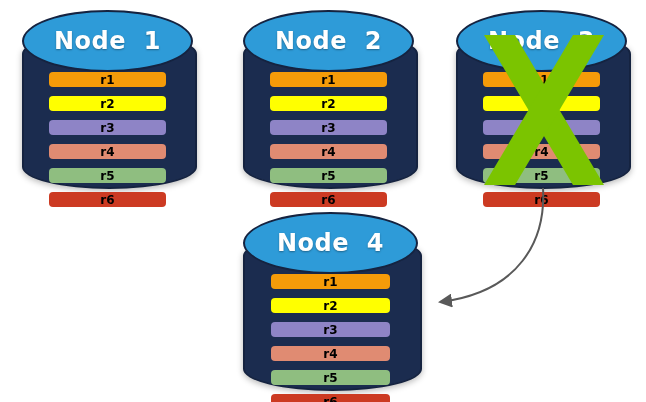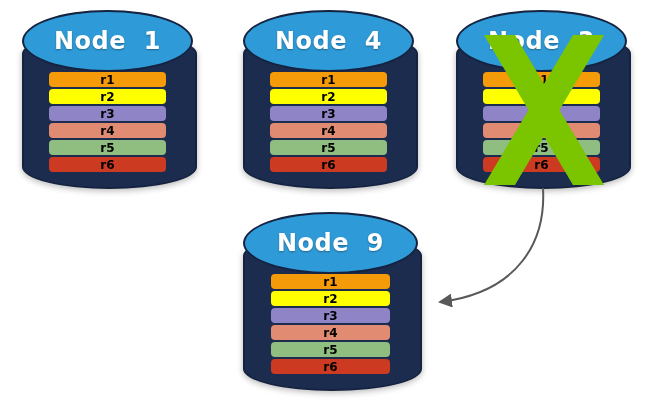--- a/index.html
+++ b/index.html
@@ -70,21 +70,21 @@
   }
 
   .rows {
     position: absolute;
     left: 16%;
     right: 16%;
     top: 62px;
     z-index: 5;
     display: flex;
     flex-direction: column;
-    gap: 2px;
+    gap: 9px;
   }
   .row {
     height: 15px;
     border-radius: 4px;
     display: flex;
     align-items: center;
     justify-content: center;
     font-size: 12px;
     font-weight: bold;
     color: #000000;
@@ -123,21 +123,21 @@
       <div class="row" style="background:#8e84c6">r3</div>
       <div class="row" style="background:#e08b72">r4</div>
       <div class="row" style="background:#8fbe80">r5</div>
       <div class="row" style="background:#cc3a22">r6</div>
     </div>
   </div>
 
   <div class="node" style="left:243px; top:10px; width:171px; height:175px;">
     <div class="body"></div>
     <div class="top"></div>
-    <div class="title">Node  4</div>
+    <div class="title">Node  2</div>
     <div class="rows">
       <div class="row" style="background:#f59b09">r1</div>
       <div class="row" style="background:#ffff00">r2</div>
       <div class="row" style="background:#8e84c6">r3</div>
       <div class="row" style="background:#e08b72">r4</div>
       <div class="row" style="background:#8fbe80">r5</div>
       <div class="row" style="background:#cc3a22">r6</div>
     </div>
   </div>
 
@@ -158,21 +158,21 @@
   <div class="xmark" style="left:478px; top:35px; width:132px; height:155px;">
     <svg width="132" height="155" viewBox="0 0 132 155">
       <polygon points="6,0 37,0 126,150 95,150" fill="#7bc400"></polygon>
       <polygon points="95,0 126,0 37,150 6,150" fill="#7bc400"></polygon>
     </svg>
   </div>
 
   <div class="node" style="left:243px; top:212px; width:175px; height:175px;">
     <div class="body"></div>
     <div class="top"></div>
-    <div class="title">Node  9</div>
+    <div class="title">Node  4</div>
     <div class="rows">
       <div class="row" style="background:#f59b09">r1</div>
       <div class="row" style="background:#ffff00">r2</div>
       <div class="row" style="background:#8e84c6">r3</div>
       <div class="row" style="background:#e08b72">r4</div>
       <div class="row" style="background:#8fbe80">r5</div>
       <div class="row" style="background:#cc3a22">r6</div>
     </div>
   </div>
 

